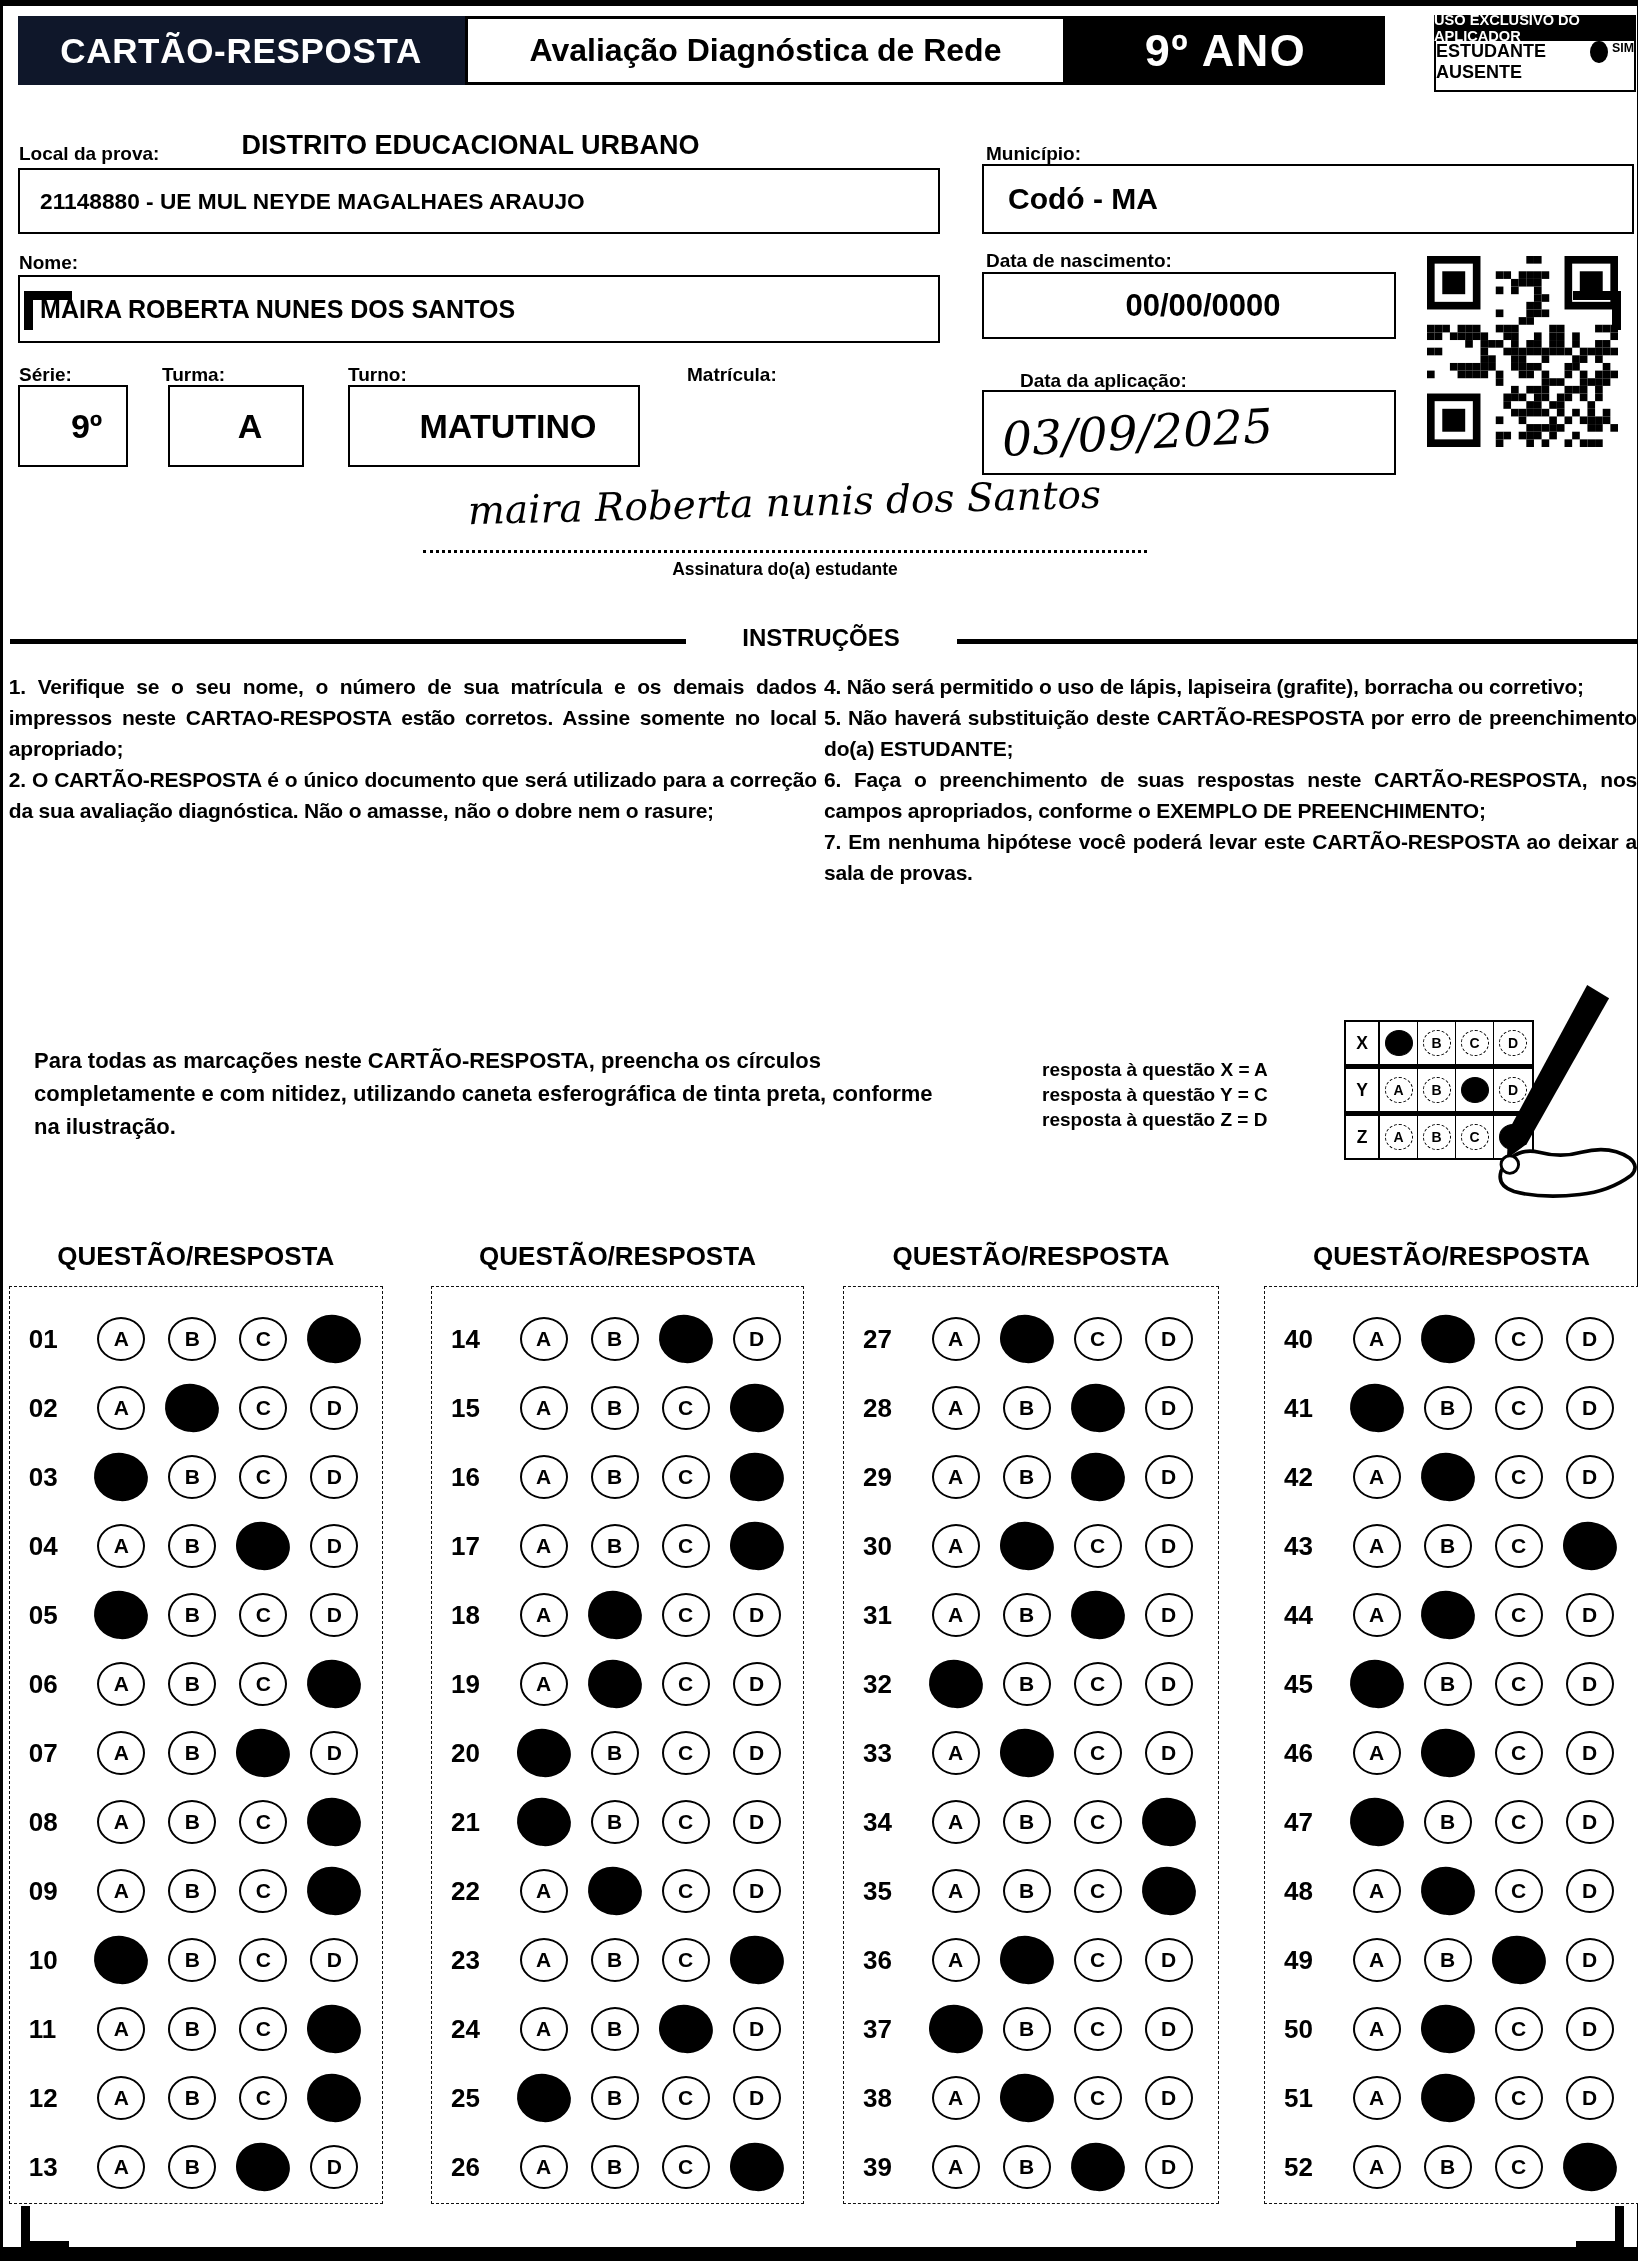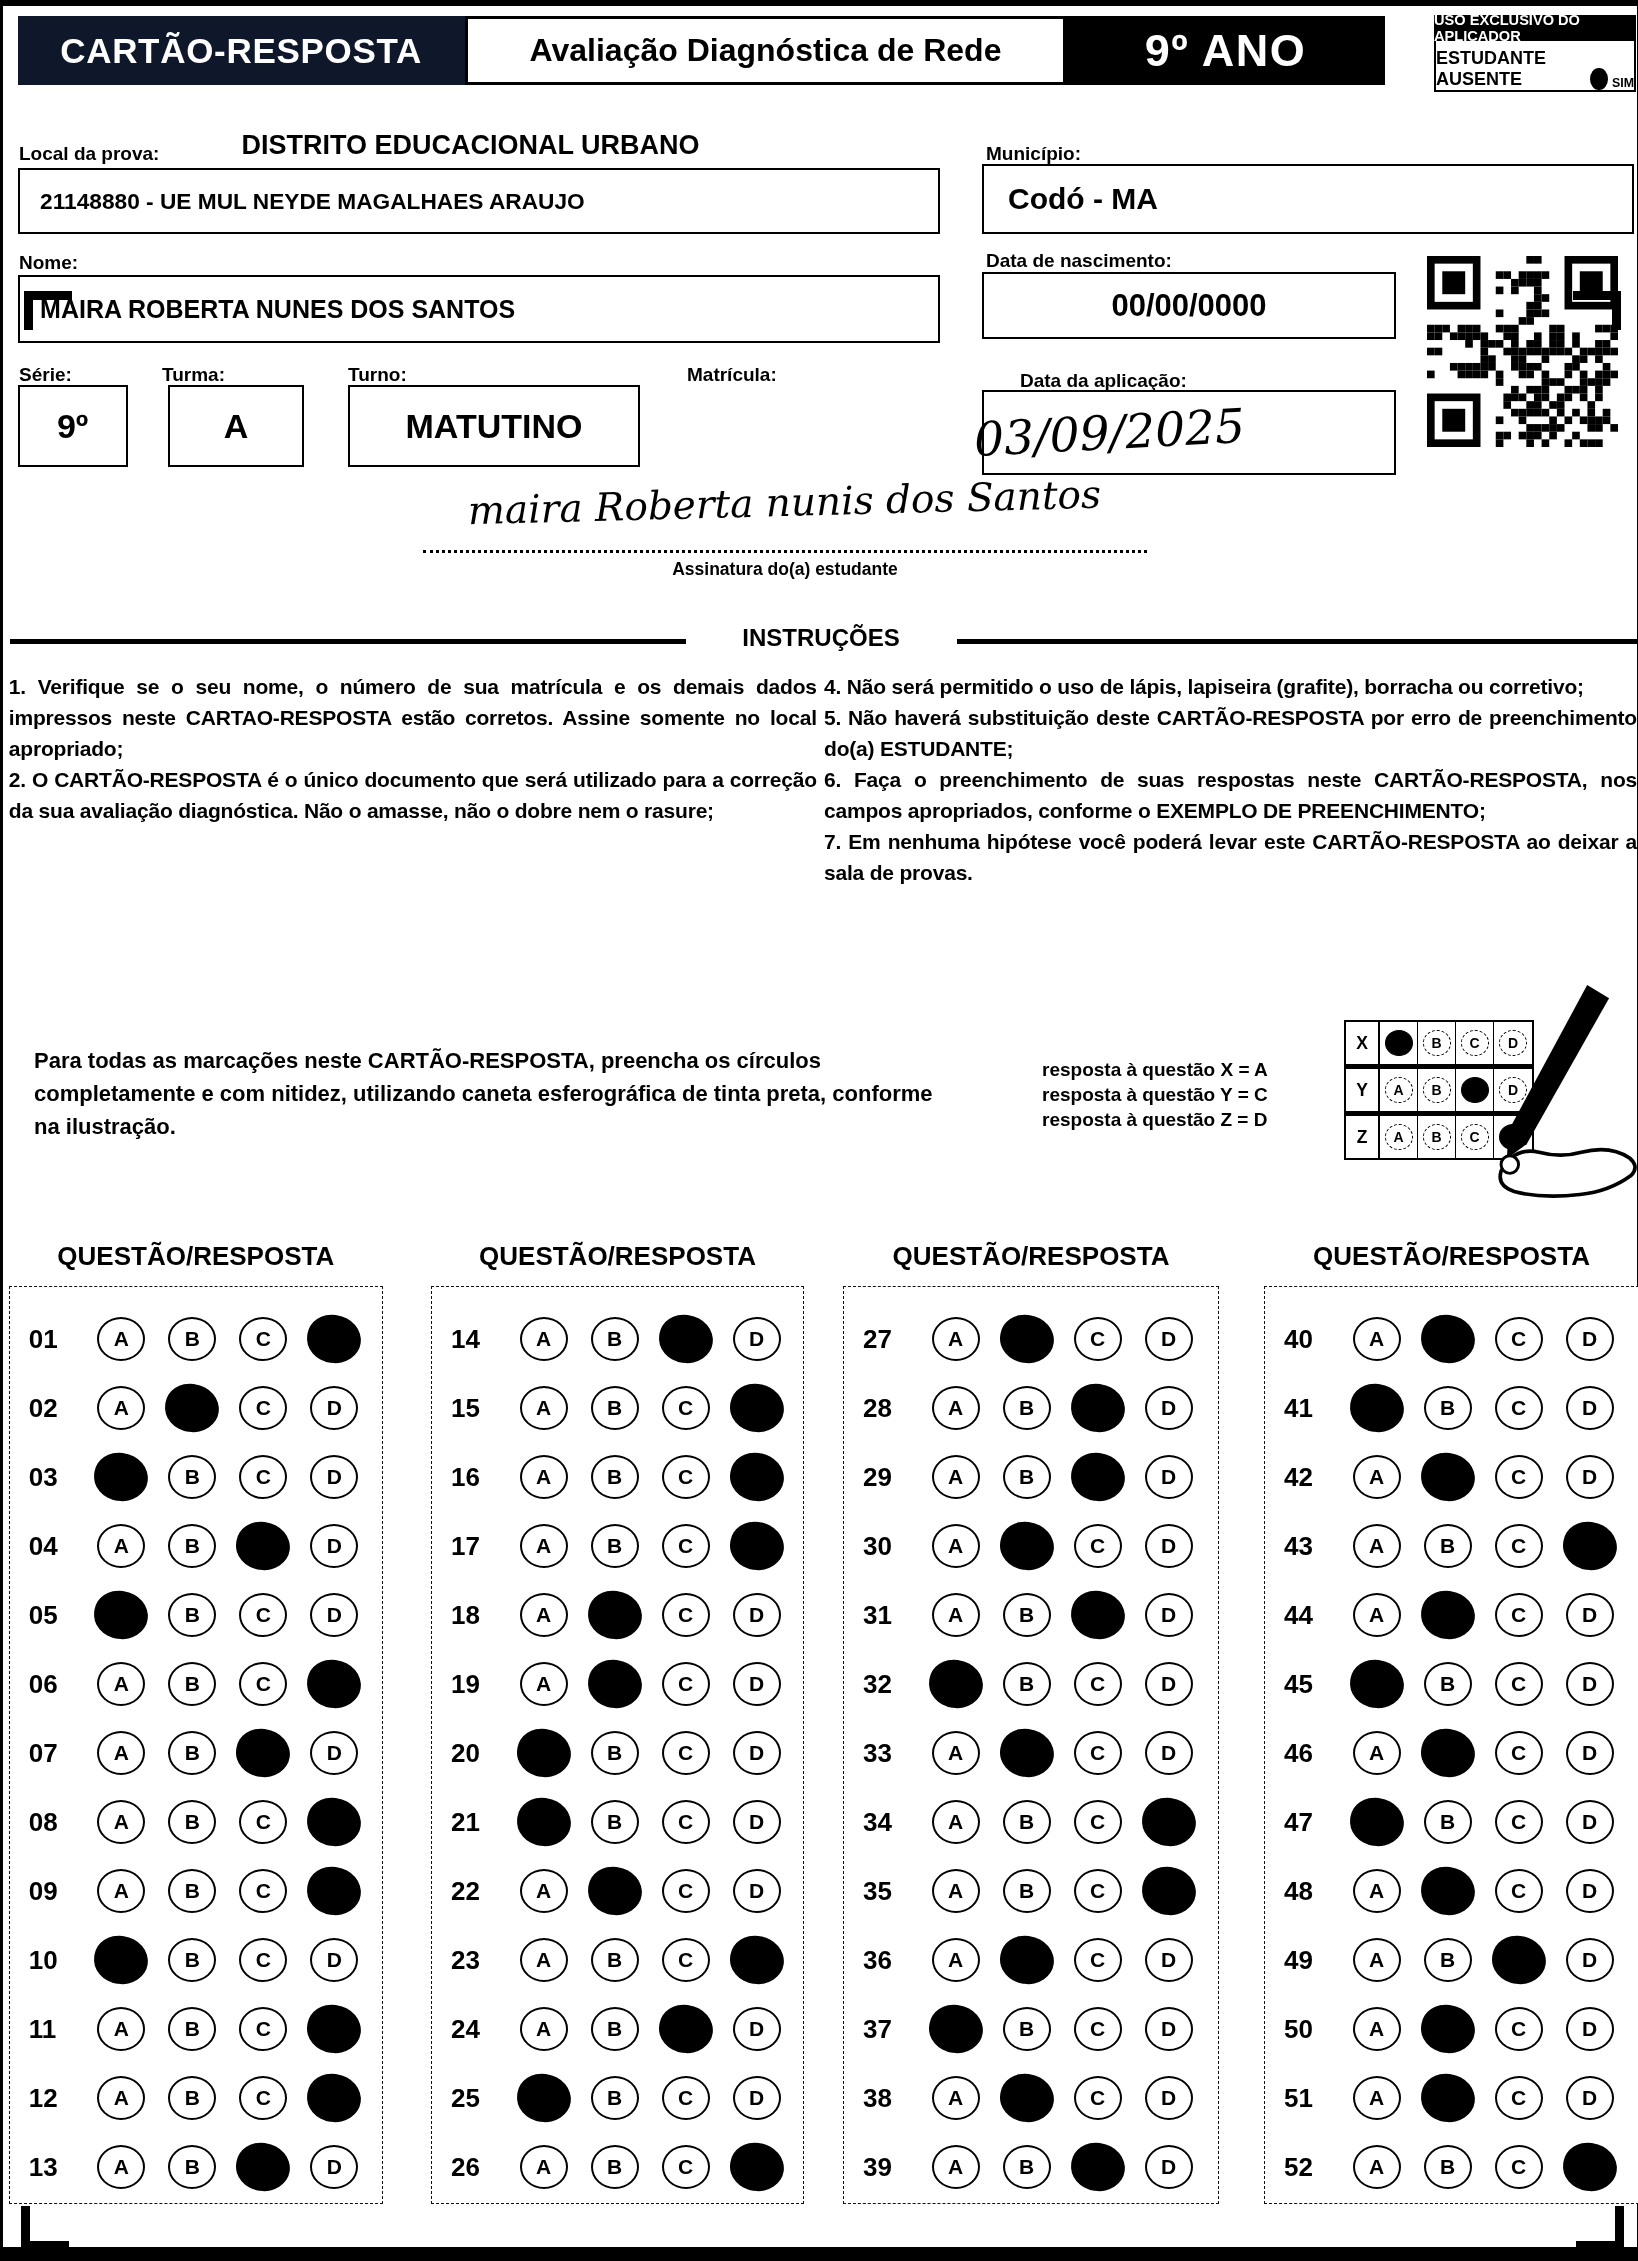--- a/index.html
+++ b/index.html
@@ -10,29 +10,29 @@
   
   .hdr-title { position:absolute; left:14.6px; top:10.2px; width:447px; height:69px; background:#0f172a; color:#fff;
     display:flex; align-items:center; justify-content:center; font-size:35px; font-weight:bold; letter-spacing:0.7px; }
   .hdr-sub { position:absolute; left:462px; top:10.2px; width:601px; height:69px; border:3.7px solid #000; background:#fff;
     display:flex; align-items:center; justify-content:center; font-size:32px; font-weight:bold; }
   .hdr-grade { position:absolute; left:1063px; top:10.2px; width:319px; height:69px; background:#000; color:#fff;
     display:flex; align-items:center; justify-content:center; font-size:45px; font-weight:bold; letter-spacing:1.5px; }
   .aplicador { position:absolute; left:1431px; top:8.8px; width:202px; height:77px; }
   .aplicador .ttl { background:#000; color:#fff; height:26px; display:flex; align-items:center; justify-content:center;
     font-size:14.6px; font-weight:bold; }
-  .aplicador .bdy { border:2.9px solid #000; border-top:none; height:51px; display:flex; align-items:flex-end; justify-content:center; gap:4.4px; }
+  .aplicador .bdy { border:2.9px solid #000; border-top:none; height:51px; display:flex; align-items:flex-start; justify-content:center; gap:4.4px; }
   .aplicador .lbl { font-size:18px; font-weight:bold; }
   .dot { width:23.4px; height:22px; background:#000; border-radius:50%; display:inline-block; }
   .aplicador .sim { font-size:12.4px; font-weight:bold; }
 
   
   .flabel { position:absolute; font-size:19px; font-weight:bold; }
   .district { position:absolute; left:168px; top:124px; width:599px; text-align:center; font-size:27px; font-weight:bold; }
-  .vbox { position:absolute; border:2.9px solid #000; background:#fff; display:flex; align-items:center; }
+  .vbox { position:absolute; border:2.9px solid #000; background:#fff; display:flex; align-items:center;padding-left:28px; }
   .vbox.center { justify-content:center; }
   .school-box { left:14.6px; top:162px; width:922px; height:66px; padding-left:20.5px; font-size:22.7px; font-weight:bold; }
   .municipio-box { left:979px; top:158px; width:652px; height:70px; padding-left:24px; font-size:30px; font-weight:bold; }
   .nome-box { left:14.6px; top:269px; width:922px; height:68px; padding-left:20.5px; font-size:25px; font-weight:bold; }
   .nasc-box { left:979px; top:266px; width:414px; height:67px; font-size:31px; font-weight:bold; }
   .serie-box { left:14.6px; top:379px; width:110px; height:82px; font-size:34px; font-weight:bold; }
   .turma-box { left:165px; top:379px; width:136px; height:82px; font-size:34px; font-weight:bold; }
   .turno-box { left:345px; top:379px; width:292px; height:82px; font-size:34px; font-weight:bold; }
   .matricula-box { left:681px; top:379px; width:256px; height:82px; font-size:31px; font-weight:bold; }
   .aplic-box { left:979px; top:384px; width:414px; height:85px; overflow:visible; }

